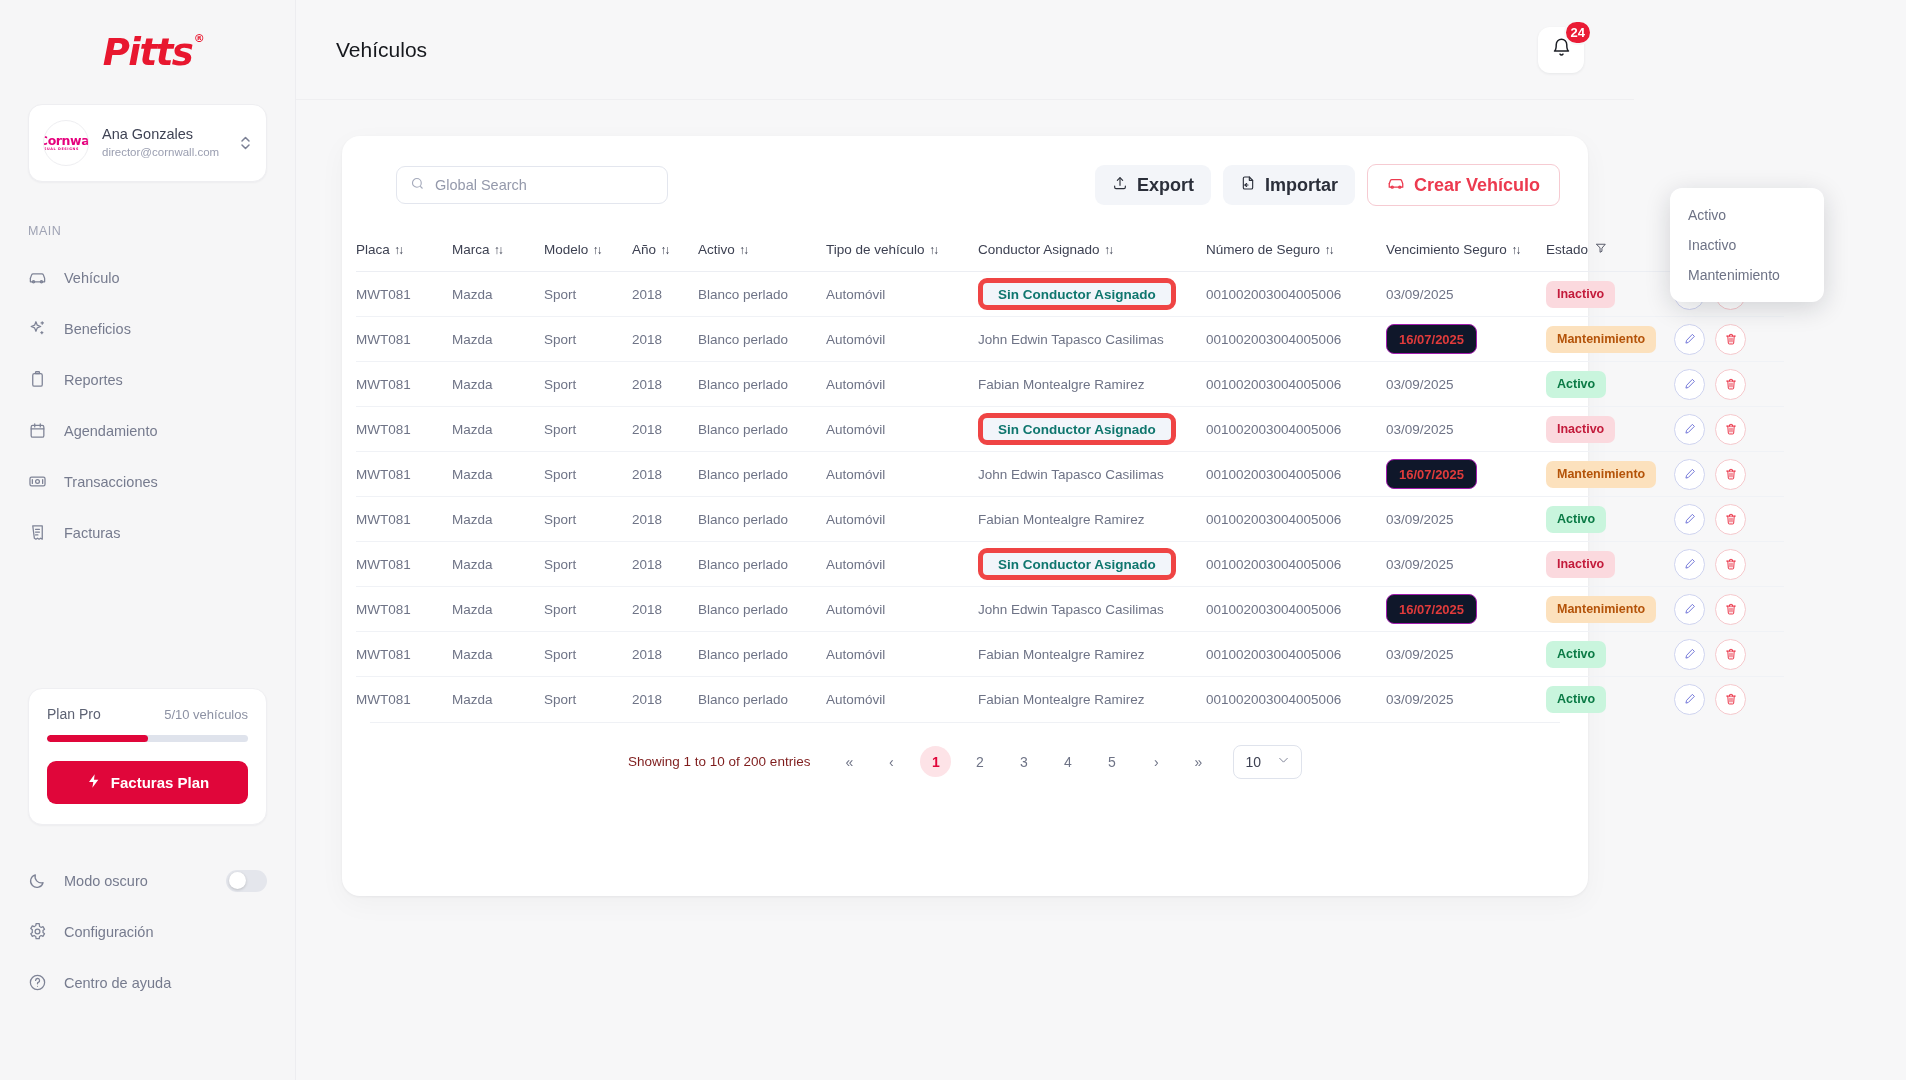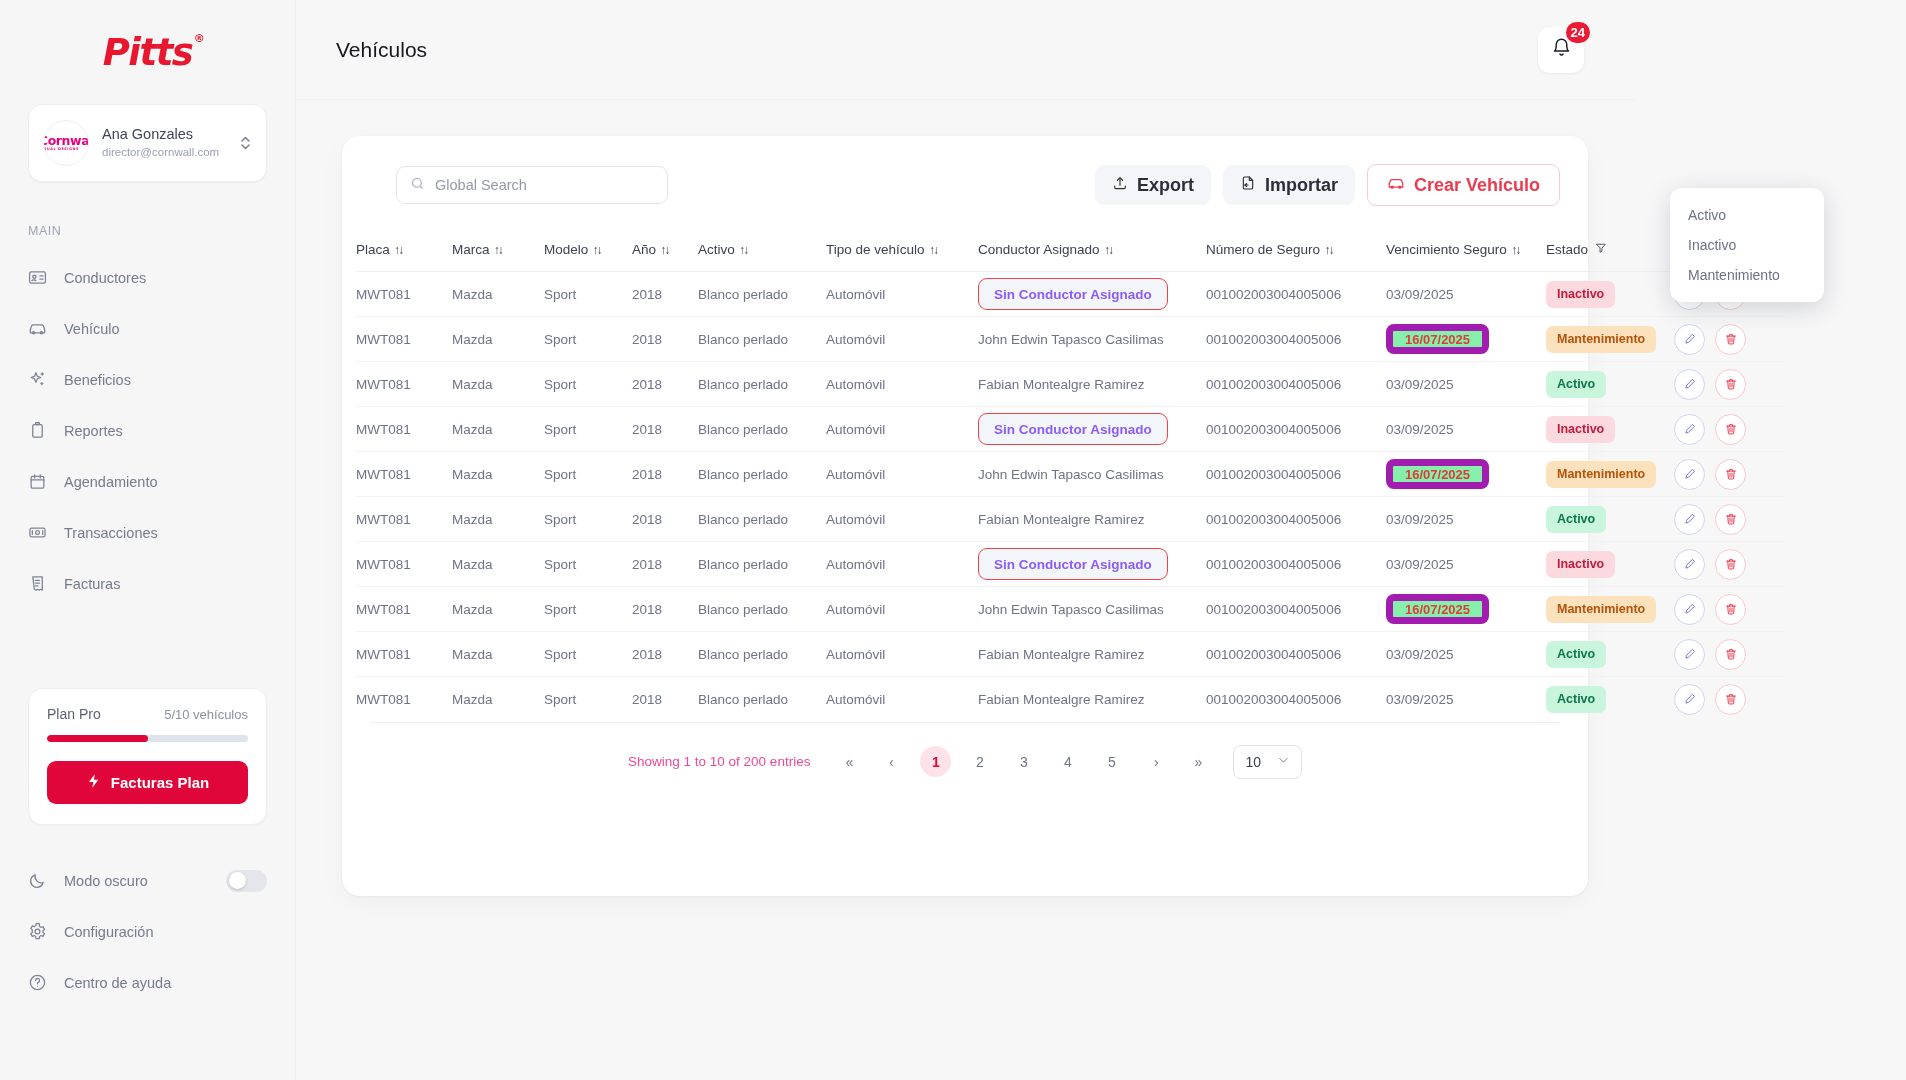--- a/index.html
+++ b/index.html
@@ -168,26 +168,26 @@
   thead tr { border-bottom: 1px solid #eceef3; }
   tbody td {
     font-size: 13.5px; color: #6e7386; padding: 0; height: 45px;
     white-space: nowrap; vertical-align: middle;
   }
   tbody tr { border-bottom: 1px solid #f0f2f6; }
   tbody tr:last-child { border-bottom: none; }
 
   .chip-nodriver {
     display: inline-flex; align-items: center; height: 32px; padding: 0 15px;
-    background: #f2f5fa; border: 1px solid #ef4444; border-radius: 9px;
-    color: #8b5cf6; font-size: 13.5px; font-weight: 700;
+    background: #f2f5fa; border: 5px solid #ef4444; border-radius: 9px;
+    color: #0f766e; font-size: 13.5px; font-weight: 700;
   }
   .date-alert {
     display: inline-flex; align-items: center; height: 30px; padding: 0 12px;
-    background: #86efac; border: 7px solid #a21caf; border-radius: 8px;
+    background: #0f172a; border: 1px solid #a21caf; border-radius: 8px;
     color: #e03b3b; font-size: 13px; font-weight: 700;
   }
   .badge { display: inline-flex; align-items: center; height: 27px; padding: 0 11px; border-radius: 7px; font-size: 12.5px; font-weight: 700; }
   .badge.activo { background: #c9f5dd; color: #0a7a45; }
   .badge.inactivo { background: #fbd9de; color: #c31b3b; }
   .badge.mantenimiento { background: #fce1bd; color: #b45309; }
 
   .actions { display: flex; align-items: center; gap: 10px; }
   .icon-btn {
     width: 31px; height: 31px; border-radius: 50%;
@@ -202,21 +202,21 @@
     position: absolute; top: 52px; left: 1328px;
     width: 154px; background: #fff; border-radius: 12px;
     box-shadow: 0 6px 26px rgba(16,24,40,.16); padding: 12px 0; z-index: 40;
   }
   .filter-menu .mi { padding: 7px 18px; font-size: 14px; color: #6d7285; cursor: pointer; white-space: nowrap; }
 
   .pagination {
     display: flex; align-items: center; justify-content: center; gap: 16px;
     padding: 22px 0 0 0; border-top: 1px solid #eff1f5; margin: 0 14px;
   }
-  .pg-info { font-size: 13.5px; color: #ec4899; margin-right: 10px; }
+  .pg-info { font-size: 13.5px; color: #7f1d1d; margin-right: 10px; }
   .pg-btn {
     min-width: 26px; height: 30px; display: flex; align-items: center; justify-content: center;
     font-size: 14px; color: #6e7386; cursor: pointer; background: none; border: none;
     font-family: "Liberation Sans", sans-serif;
   }
   .pg-num { width: 31px; height: 31px; border-radius: 50%; display: flex; align-items: center; justify-content: center;
             font-size: 14px; color: #6e7386; cursor: pointer; }
   .pg-num.active { background: #fde3e7; color: #e0063a; font-weight: 600; }
   .pg-select {
     margin-left: 6px; height: 34px; border: 1px solid #dfe3ec; border-radius: 8px;
@@ -249,31 +249,20 @@
         <svg width="13" height="18" viewBox="0 0 13 18" fill="none" stroke="#7b8095" stroke-width="1.5" stroke-linecap="round" stroke-linejoin="round">
             <path d="M3 7 L6.5 3.5 L10 7"></path>
             <path d="M3 11 L6.5 14.5 L10 11"></path>
           </svg>
       </div>
     </div>
 
     <div class="nav-section-label">MAIN</div>
 
     <nav class="nav">
-      <div class="nav-item">
-        <span class="ic">
-            <svg viewBox="0 0 24 24">
-              <rect x="2" y="5" width="20" height="14" rx="2"></rect>
-              <circle cx="8" cy="11" r="2"></circle>
-              <path d="M5 16c.8-1.4 4.2-1.4 5 0"></path>
-              <path d="M15 10h4M15 14h4"></path>
-            </svg>
-          </span>
-        <span>Conductores</span>
-      </div>
       <div class="nav-item">
         <span class="ic">
             <svg viewBox="0 0 24 24">
               <path d="M3 13l1.6-4.3A2 2 0 0 1 6.5 7.4h11a2 2 0 0 1 1.9 1.3L21 13v4.5h-2.5"></path>
               <path d="M3 13v4.5h2.5"></path>
               <path d="M5.5 17.5h13"></path>
               <circle cx="7" cy="17.5" r="1.4"></circle>
               <circle cx="17" cy="17.5" r="1.4"></circle>
             </svg>
           </span>

